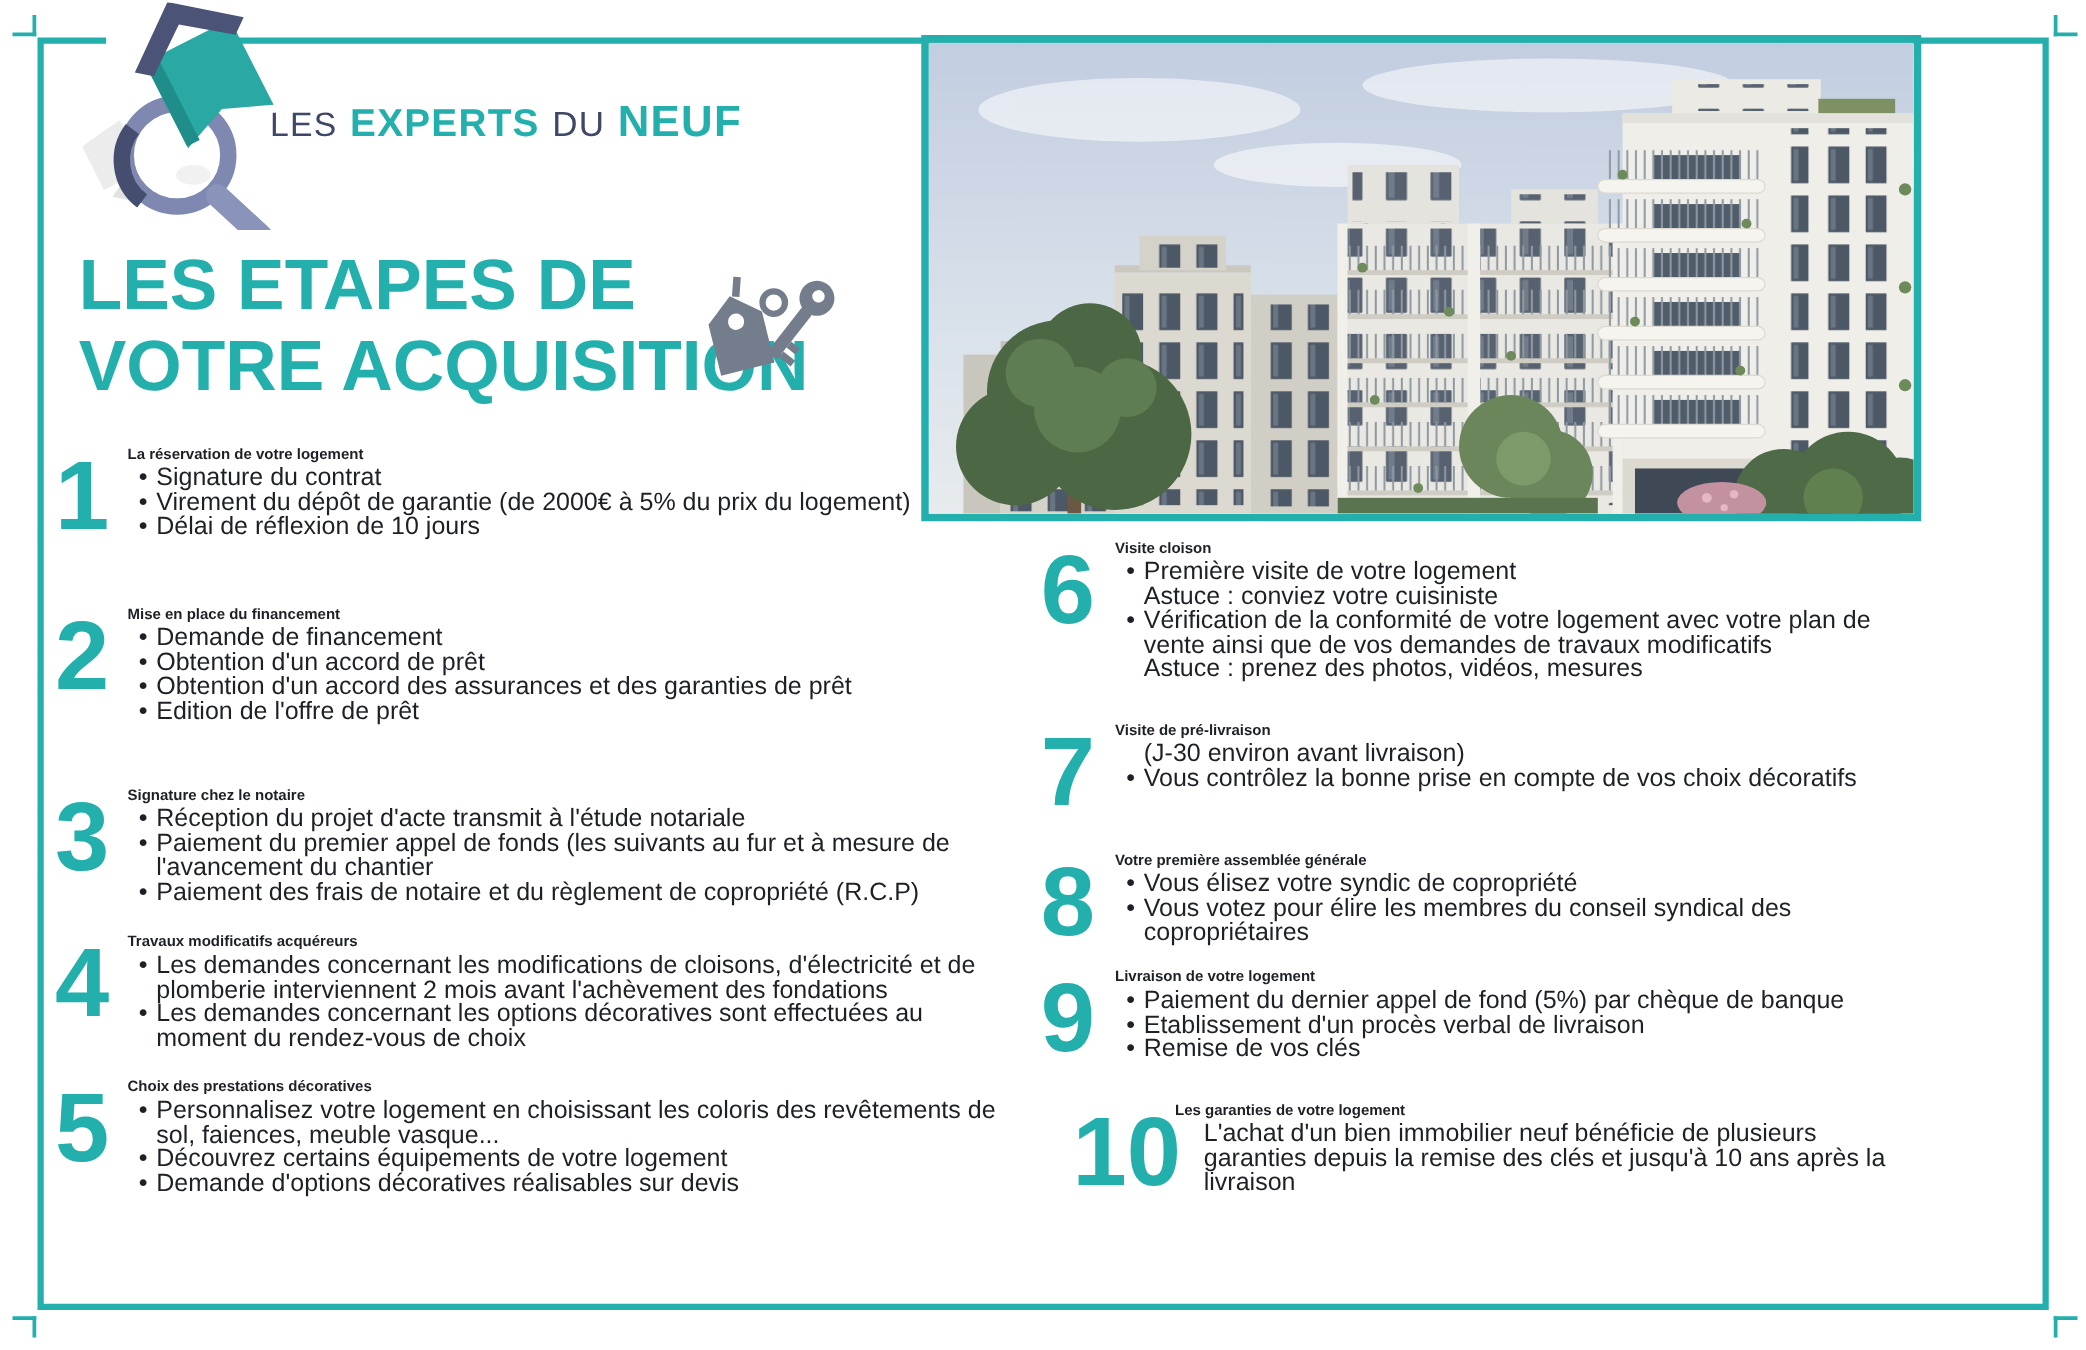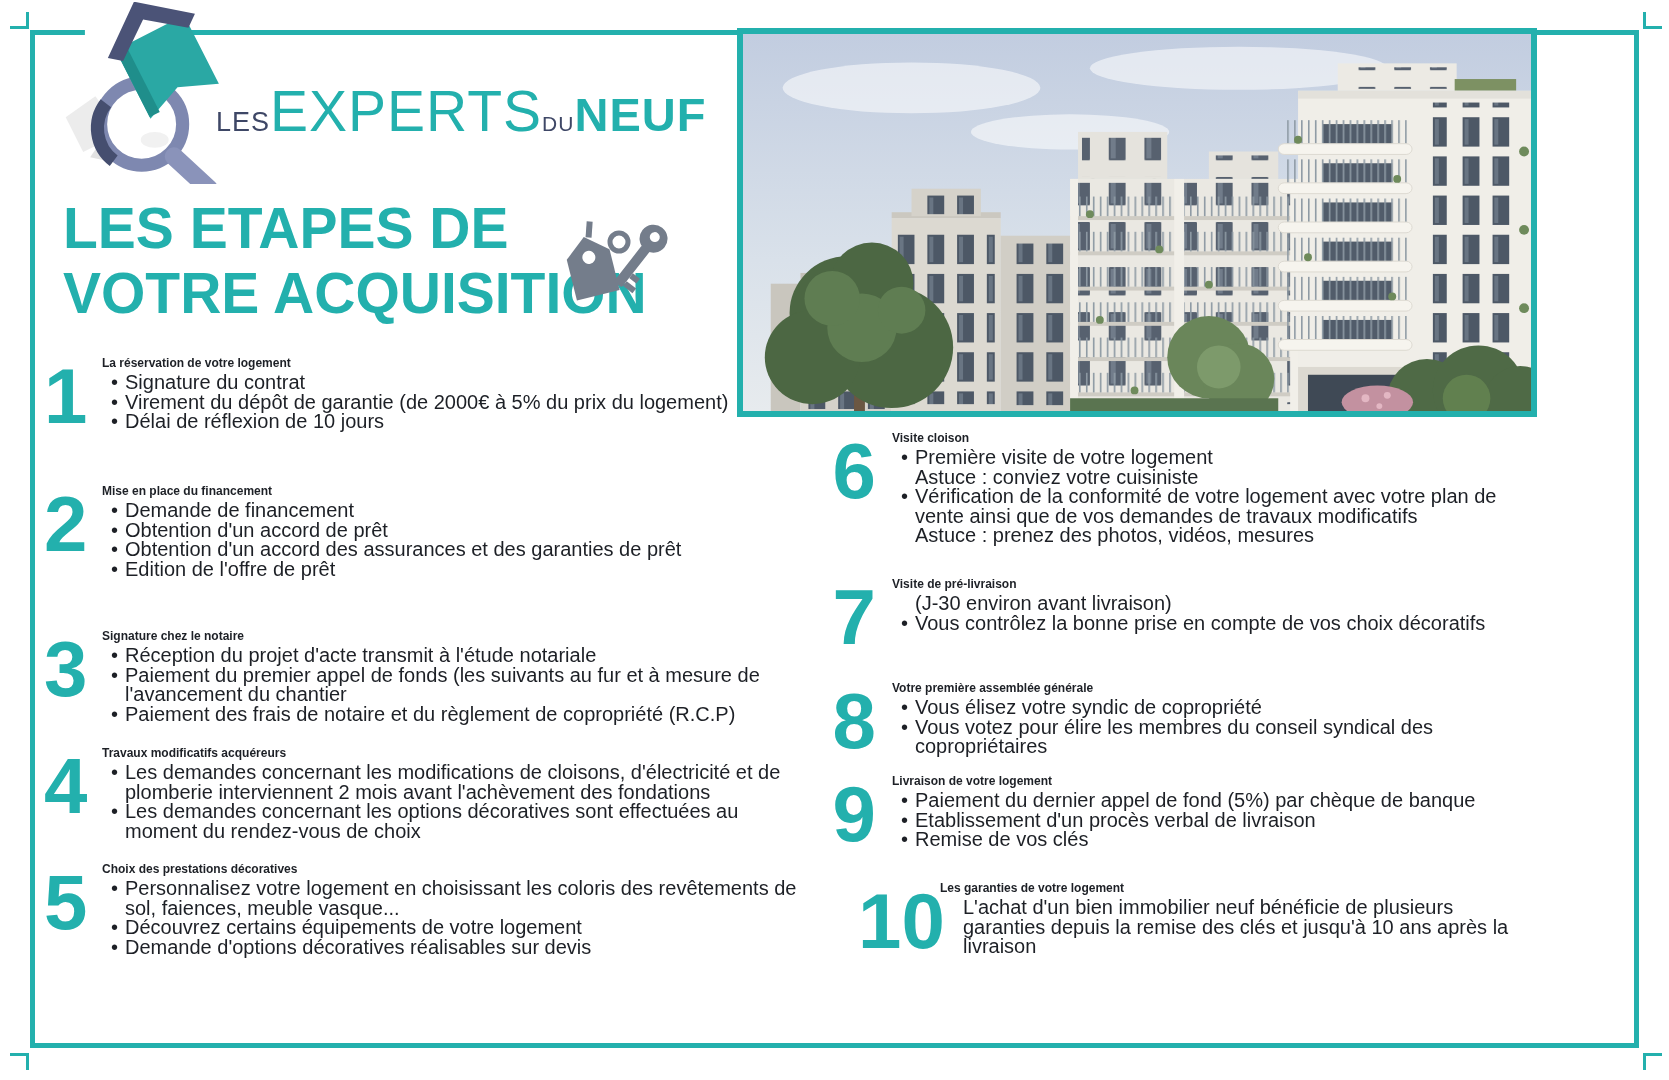--- a/index.html
+++ b/index.html
@@ -12,25 +12,25 @@
   .frame{position:absolute;left:30px;top:30px;width:1599px;height:1008px;
     border:5px solid var(--teal,#23b0ad);}
   .corner{position:absolute;width:16px;height:14px;}
   .corner.tl{left:10px;top:12px;border-bottom:3px solid var(--teal);border-right:3px solid var(--teal);}
   .corner.tr{left:1643px;top:12px;border-bottom:3px solid var(--teal);border-left:3px solid var(--teal);}
   .corner.bl{left:10px;top:1053px;border-top:3px solid var(--teal);border-right:3px solid var(--teal);}
   .corner.br{left:1643px;top:1053px;border-top:3px solid var(--teal);border-left:3px solid var(--teal);}
 
   
   .logo-graphic{position:absolute;left:50px;top:2px;width:192px;}
-  .logo-words{position:absolute;left:216px;top:78px;display:flex;align-items:baseline;white-space:nowrap;}
+  .logo-words{position:absolute;left:216px;top:78px;display:flex;align-items:baseline;gap:10px;white-space:nowrap;}
   .w-les{font-size:27px;color:var(--navy,#3e4766);letter-spacing:1px;}
-  .w-experts{font-size:57px;font-weight:400;color:var(--teal);letter-spacing:1px;}
-  .w-du{font-size:21px;color:var(--navy);letter-spacing:1px;text-align:right;}
-  .w-neuf{font-size:47px;font-weight:700;color:var(--teal);letter-spacing:1px;}
+  .w-experts{font-size:31px;font-weight:700;color:var(--teal);letter-spacing:1px;}
+  .w-du{font-size:28px;color:var(--navy);letter-spacing:1px;text-align:right;}
+  .w-neuf{font-size:35px;font-weight:700;color:var(--teal);letter-spacing:1px;}
 
   
   .main-title{position:absolute;left:63px;top:196px;font-size:57px;line-height:65px;
     font-weight:700;color:var(--teal);}
   .keys-icon{position:absolute;left:556px;top:216px;width:116px;}
 
   
   .photo{position:absolute;left:737px;top:28px;width:800px;height:389px;
     border:6px solid var(--teal);box-sizing:border-box;overflow:hidden;}
   .photo svg{display:block;width:100%;height:100%;}

